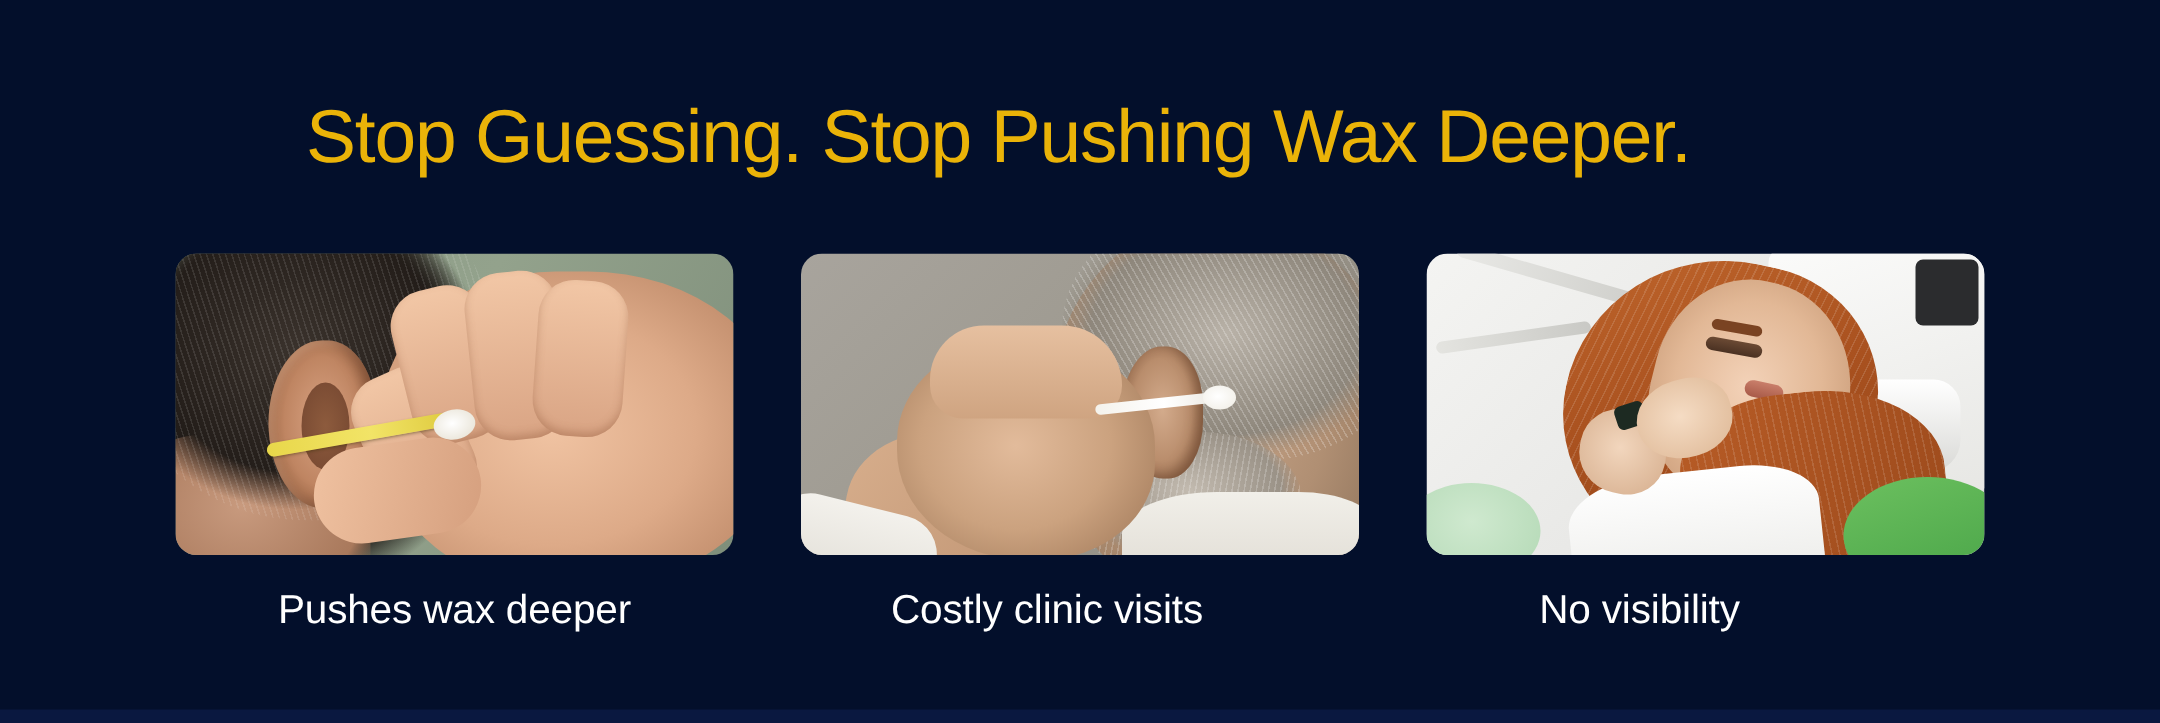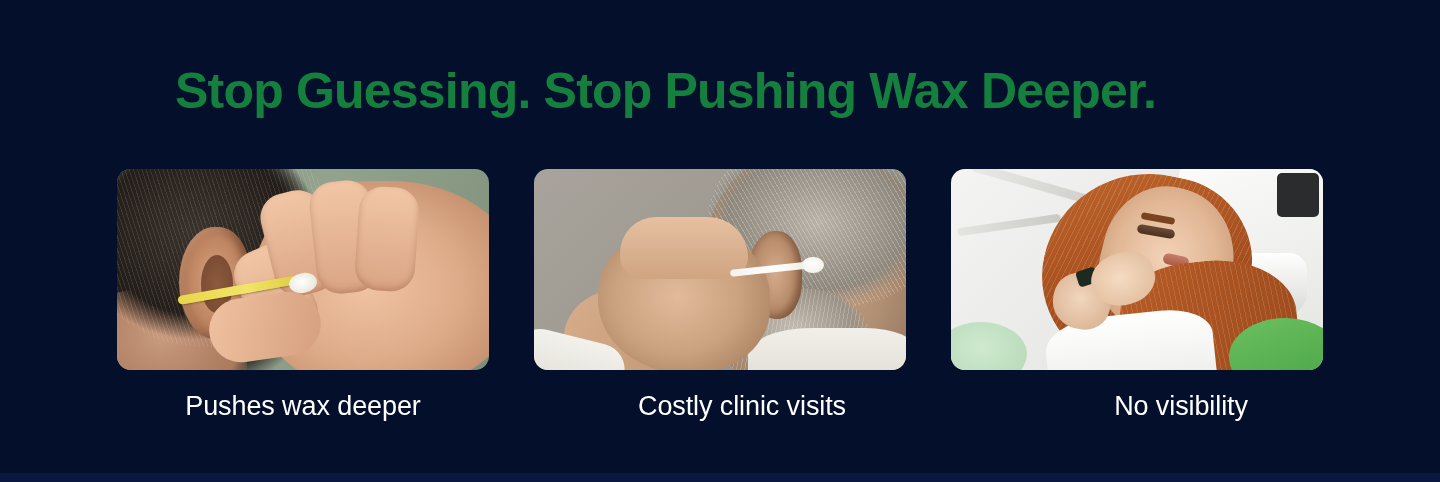--- a/index.html
+++ b/index.html
@@ -18,23 +18,23 @@
     background:#030f2b;
   }
 
   
   .heading {
     position:absolute;
     top:60px;
     left:0;
     width:1331px;
     text-align:center;
-    color:#15803d;
+    color:#eab308;
     font-size:50px;
-    font-weight:bold;
+    font-weight:normal;
     letter-spacing:-0.8px;
     line-height:62px;
     white-space:nowrap;
   }
 
   
   .cards {
     position:absolute;
     top:169px;
     left:117px;
@@ -277,21 +277,21 @@
     background:#1d2a22; border-radius:4px; transform:rotate(-18deg);
   }
 
   
   .captions {
     position:absolute;
     top:390px;
     left:117px;
     width:1206px;
     display:flex;
-    gap:67px;
+    gap:23px;
   }
   .caption {
     flex:0 0 372px;
     text-align:center;
     color:#ffffff;
     font-size:27px;
     font-weight:400;
     letter-spacing:-0.1px;
     line-height:32px;
     white-space:nowrap;

